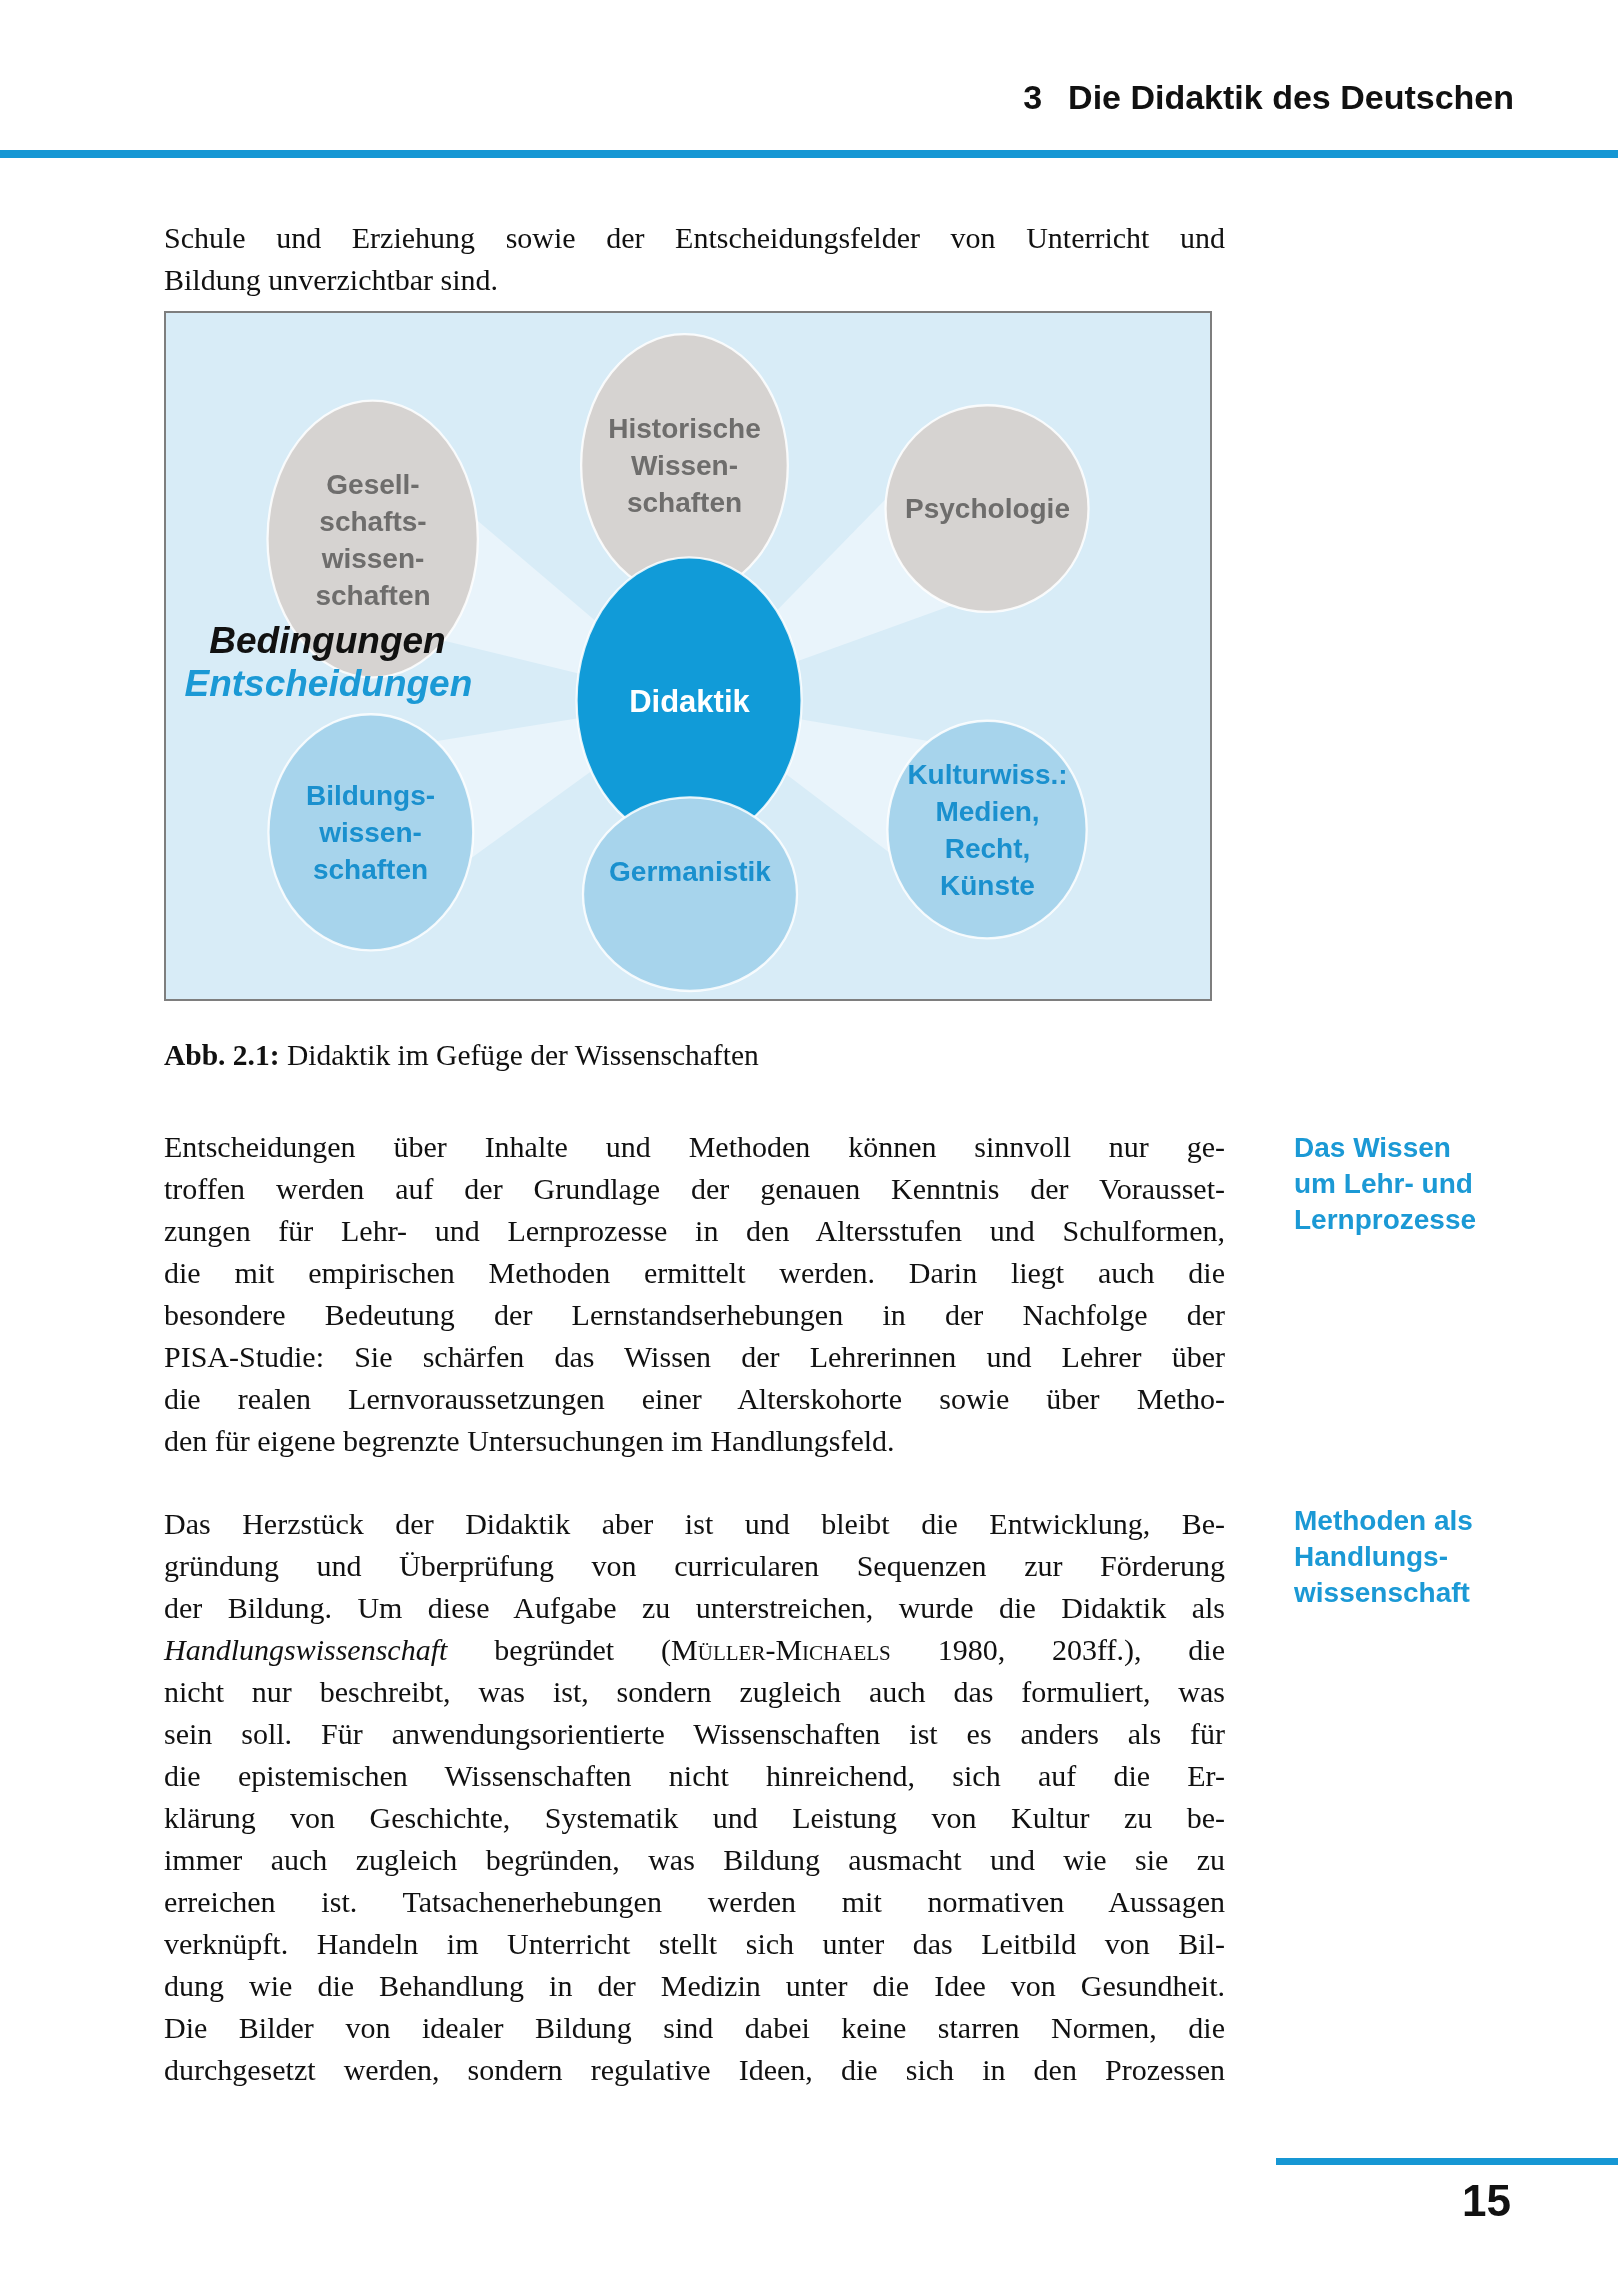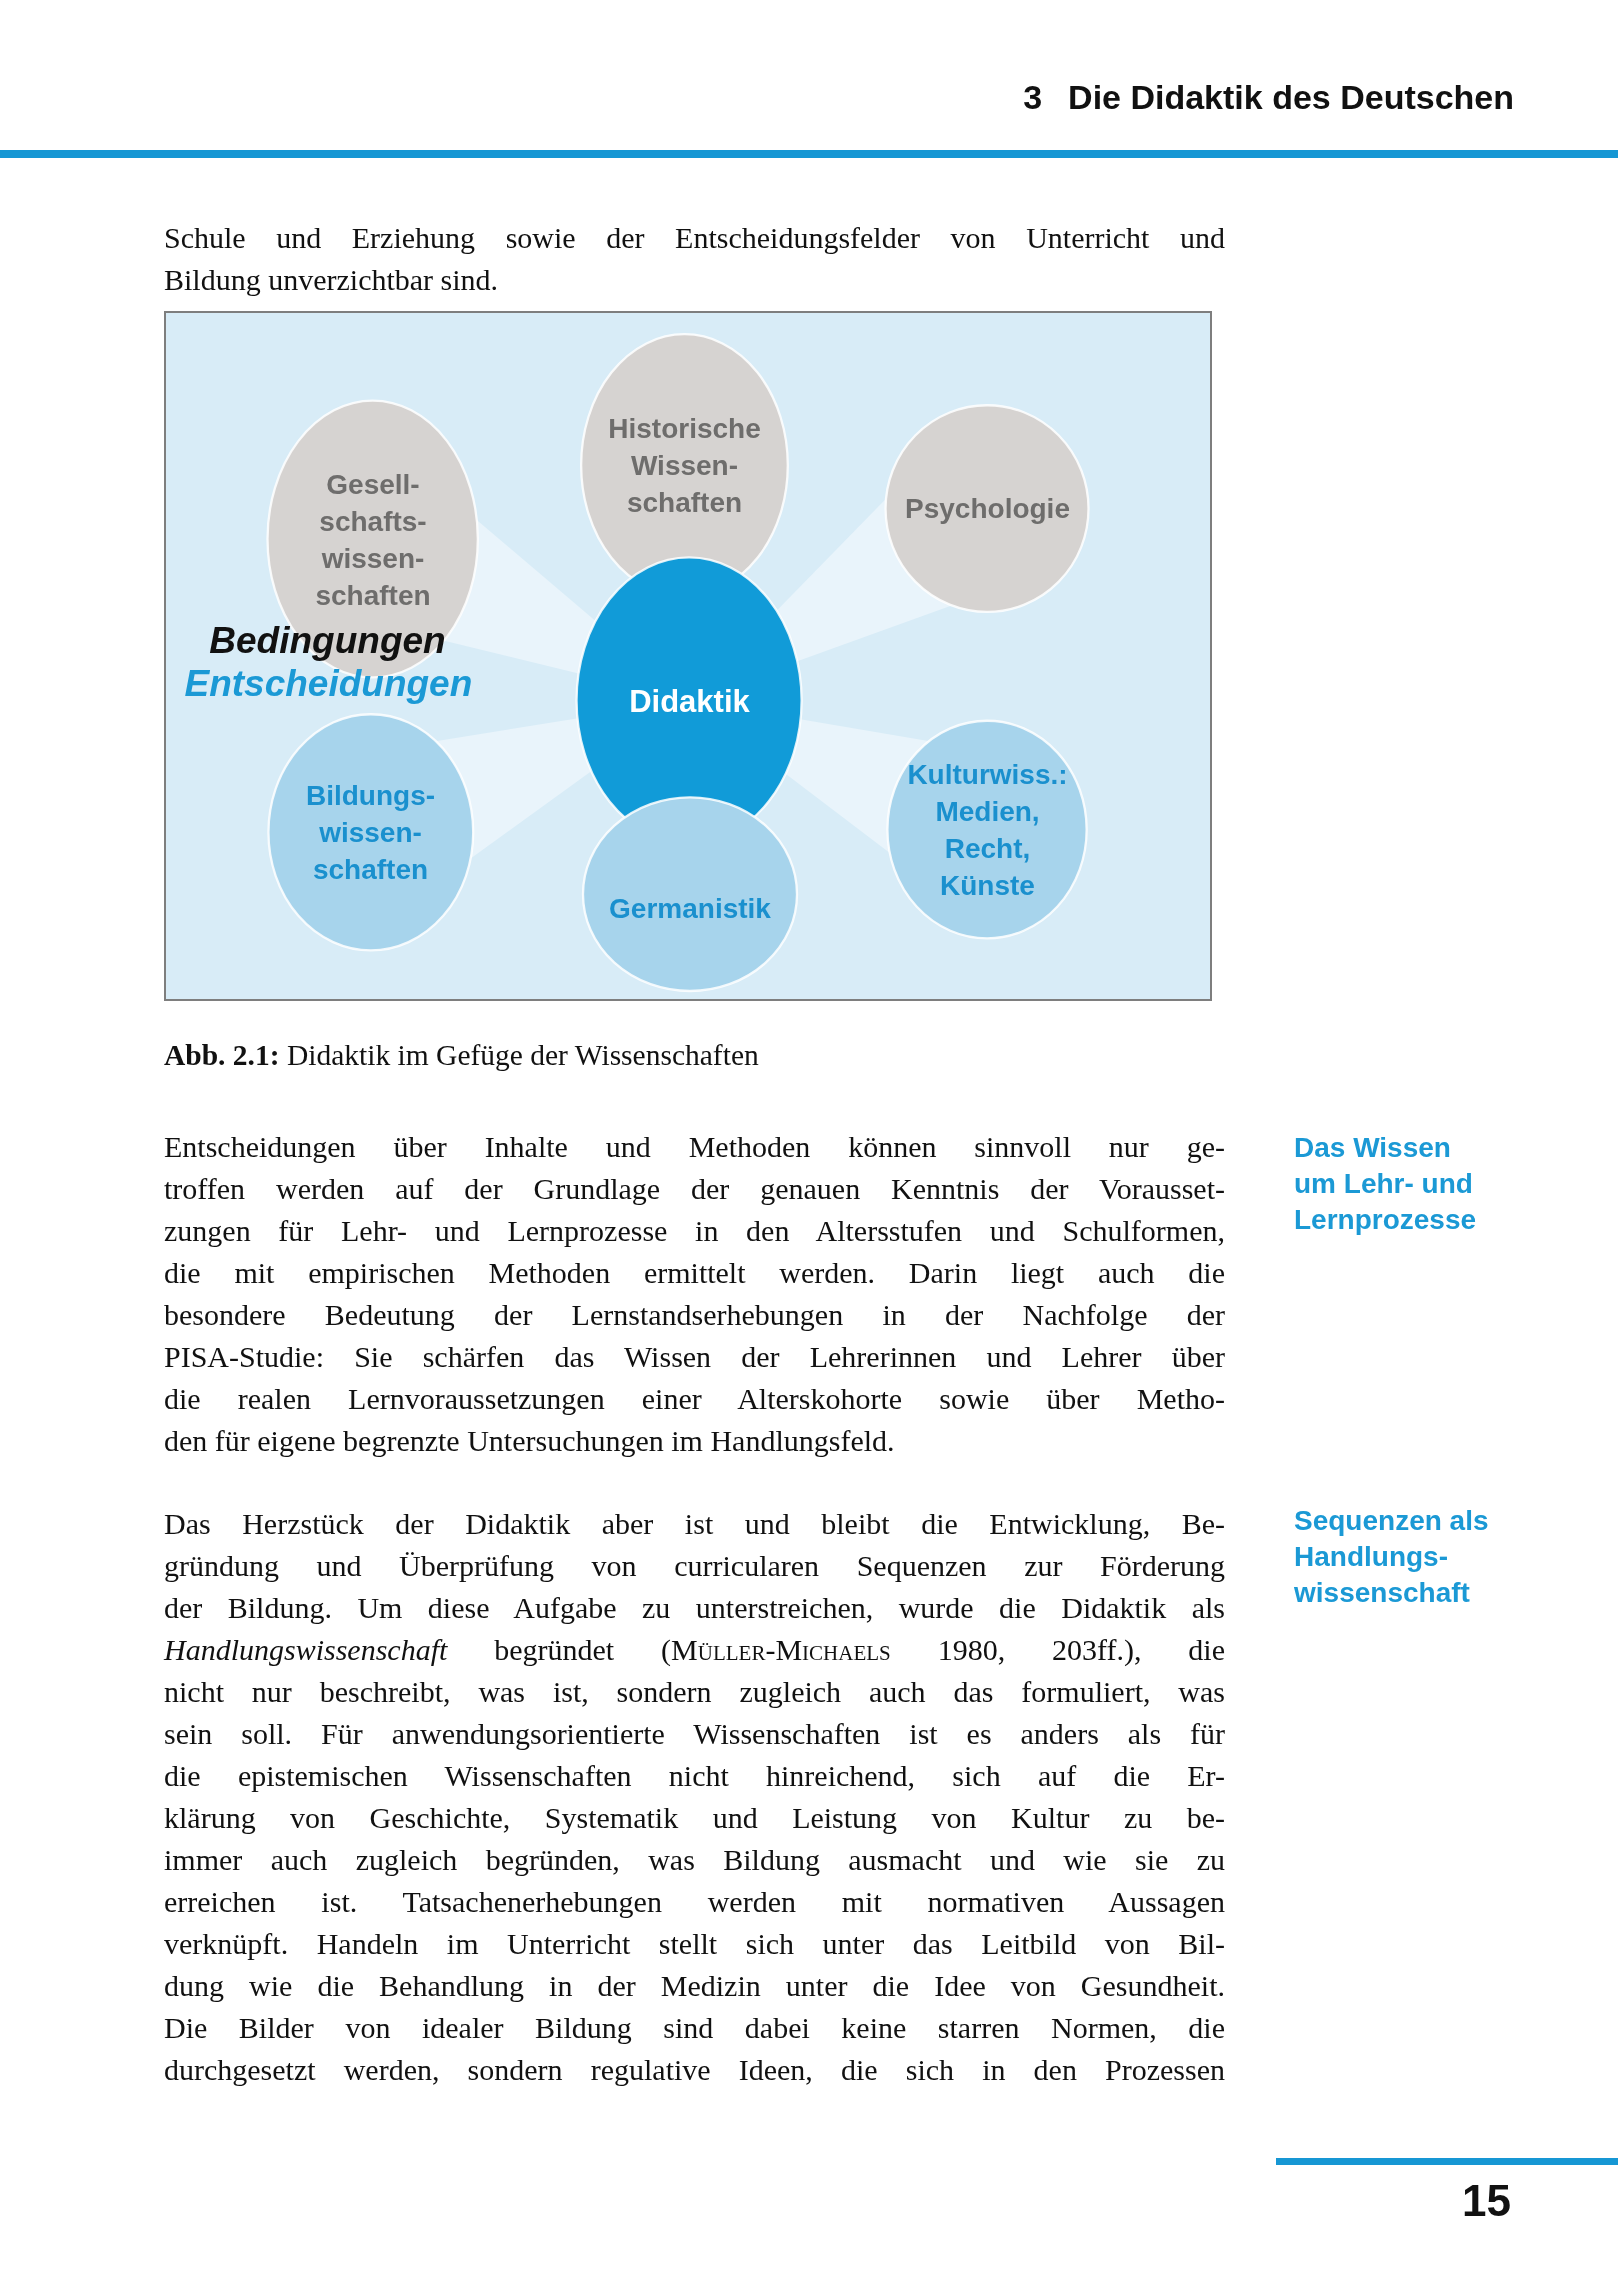--- a/index.html
+++ b/index.html
@@ -136,21 +136,21 @@
 wissen-
 schaften</div>
         <div class="circle-label gray" style="left: 415px; top: 21px; width: 207px; height: 262px;">Historische
 Wissen-
 schaften</div>
         <div class="circle-label gray" style="left: 720px; top: 92px; width: 203px; height: 207px;">Psychologie</div>
         <div class="circle-label center" style="left: 411px; top: 245px; width: 225px; height: 286px;">Didaktik</div>
         <div class="circle-label blue" style="left: 102px; top: 401px; width: 205px; height: 236px;">Bildungs-
 wissen-
 schaften</div>
-        <div class="circle-label blue" style="left: 417px; top: 498px; width: 214px; height: 194px;">Germanistik</div>
+        <div class="circle-label blue" style="left: 417px; top: 461px; width: 214px; height: 194px;">Germanistik</div>
         <div class="circle-label blue" style="left: 722px; top: 408px; width: 199px; height: 218px;">Kulturwiss.:
 Medien,
 Recht,
 Künste</div>
       </div>
     <div class="fig-annot">
       <div class="cond">Bedingungen</div>
       <div class="dec">Entscheidungen</div>
     </div>
   </div>
@@ -183,21 +183,21 @@
       <div class="line">die epistemischen Wissenschaften nicht hinreichend, sich auf die Er-</div>
       <div class="line">klärung von Geschichte, Systematik und Leistung von Kultur zu be-</div>
       <div class="line">immer auch zugleich begründen, was Bildung ausmacht und wie sie zu</div>
       <div class="line">erreichen ist. Tatsachenerhebungen werden mit normativen Aussagen</div>
       <div class="line">verknüpft. Handeln im Unterricht stellt sich unter das Leitbild von Bil-</div>
       <div class="line">dung wie die Behandlung in der Medizin unter die Idee von Gesundheit.</div>
       <div class="line">Die Bilder von idealer Bildung sind dabei keine starren Normen, die</div>
       <div class="line">durchgesetzt werden, sondern regulative Ideen, die sich in den Prozessen</div>
     </div>
   <div class="note note2">
-      <div class="line">Sequenzen als</div>
+      <div class="line">Methoden als</div>
       <div class="line">Handlungs-</div>
       <div class="line">wissenschaft</div>
     </div>
 
   <div class="rule-bottom"></div>
   <div class="page-number">15</div>
 
 </div>
 
 

